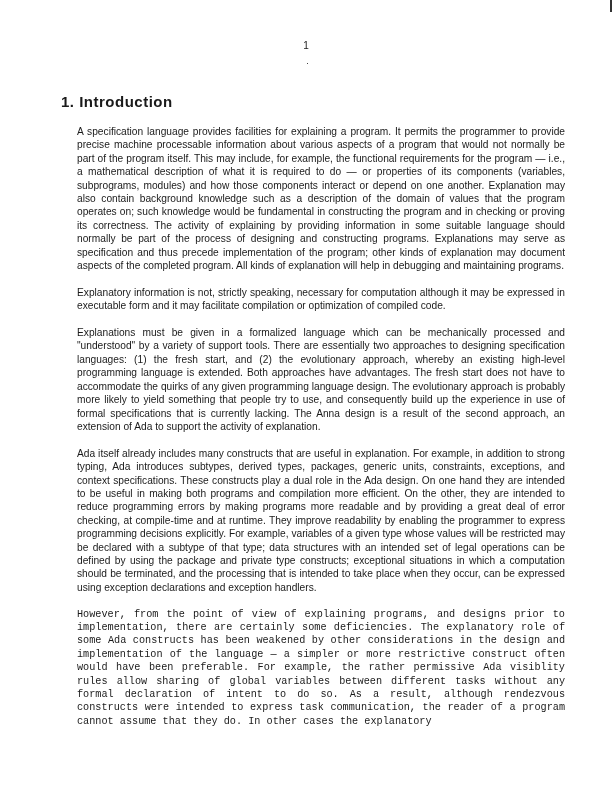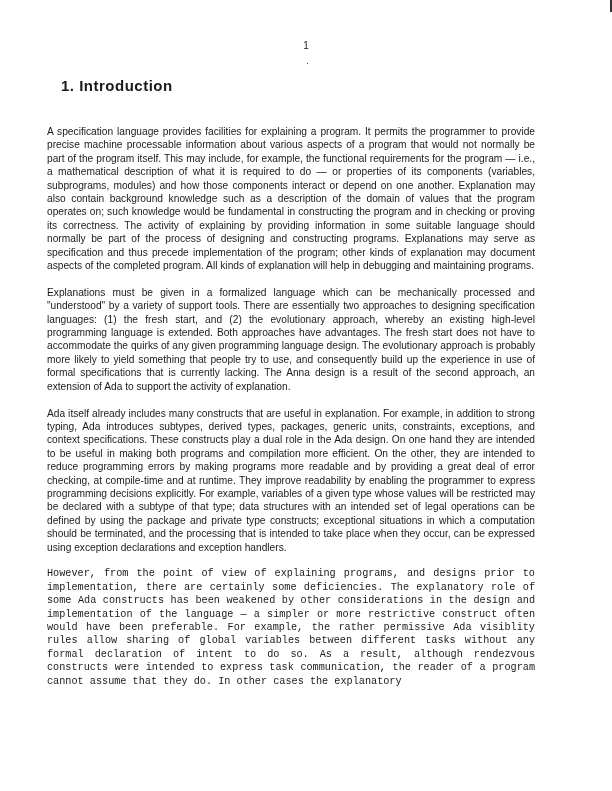--- a/index.html
+++ b/index.html
@@ -32,29 +32,29 @@
       position: absolute;
       left: 307px;
       top: 63px;
       width: 1px;
       height: 1px;
       background: #444;
     }
     .section-heading {
       position: absolute;
       left: 61px;
-      top: 77px;
+      top: 93px;
       font-size: 15px;
       font-weight: bold;
       letter-spacing: 0.5px;
       margin: 0;
     }
     .body-text {
       position: absolute;
-      left: 47px;
+      left: 77px;
       top: 125px;
       width: 488px;
     }
     .para {
       font-size: 10.2px;
       line-height: 13.4px;
       text-align: justify;
       margin: 0 0 13.4px 0;
     }
     .para.last { margin-bottom: 0; font-family: Liberation Mono, monospace; }
@@ -64,16 +64,17 @@
 
 <div class="edge-mark"></div>
 
 <div class="page-number">1</div>
 <div class="speck"></div>
 
 <h1 class="section-heading">1. Introduction</h1>
 
 <div class="body-text">
   <p class="para">A specification language provides facilities for explaining a program. It permits the programmer to provide precise machine processable information about various aspects of a program that would not normally be part of the program itself. This may include, for example, the functional requirements for the program — i.e., a mathematical description of what it is required to do — or properties of its components (variables, subprograms, modules) and how those components interact or depend on one another. Explanation may also contain background knowledge such as a description of the domain of values that the program operates on; such knowledge would be fundamental in constructing the program and in checking or proving its correctness. The activity of explaining by providing information in some suitable language should normally be part of the process of designing and constructing programs. Explanations may serve as specification and thus precede implementation of the program; other kinds of explanation may document aspects of the completed program. All kinds of explanation will help in debugging and maintaining programs.</p>
+  <p class="para">Explanatory information is not, strictly speaking, necessary for computation although it may be expressed in executable form and it may facilitate compilation or optimization of compiled code.</p>
   <p class="para">Explanations must be given in a formalized language which can be mechanically processed and "understood" by a variety of support tools. There are essentially two approaches to designing specification languages: (1) the fresh start, and (2) the evolutionary approach, whereby an existing high-level programming language is extended. Both approaches have advantages. The fresh start does not have to accommodate the quirks of any given programming language design. The evolutionary approach is probably more likely to yield something that people try to use, and consequently build up the experience in use of formal specifications that is currently lacking. The Anna design is a result of the second approach, an extension of Ada to support the activity of explanation.</p>
   <p class="para">Ada itself already includes many constructs that are useful in explanation. For example, in addition to strong typing, Ada introduces subtypes, derived types, packages, generic units, constraints, exceptions, and context specifications. These constructs play a dual role in the Ada design. On one hand they are intended to be useful in making both programs and compilation more efficient. On the other, they are intended to reduce programming errors by making programs more readable and by providing a great deal of error checking, at compile-time and at runtime. They improve readability by enabling the programmer to express programming decisions explicitly. For example, variables of a given type whose values will be restricted may be declared with a subtype of that type; data structures with an intended set of legal operations can be defined by using the package and private type constructs; exceptional situations in which a computation should be terminated, and the processing that is intended to take place when they occur, can be expressed using exception declarations and exception handlers.</p>
   <p class="para last">However, from the point of view of explaining programs, and designs prior to implementation, there are certainly some deficiencies. The explanatory role of some Ada constructs has been weakened by other considerations in the design and implementation of the language — a simpler or more restrictive construct often would have been preferable. For example, the rather permissive Ada visiblity rules allow sharing of global variables between different tasks without any formal declaration of intent to do so. As a result, although rendezvous constructs were intended to express task communication, the reader of a program cannot assume that they do. In other cases the explanatory</p>
 </div>
 
 </body></html>

